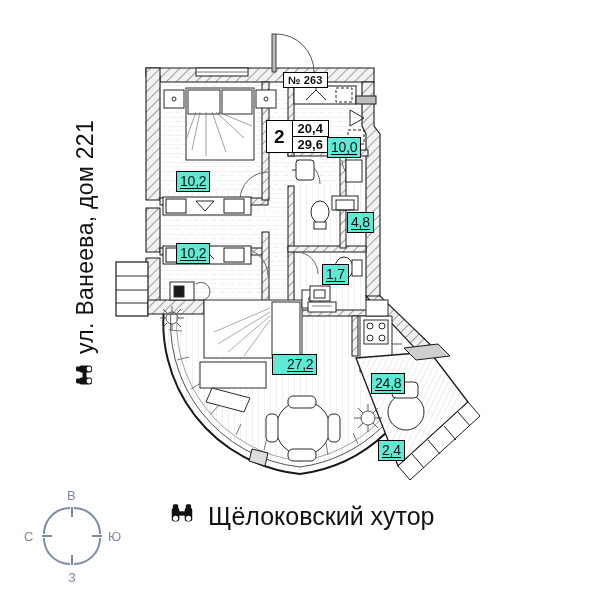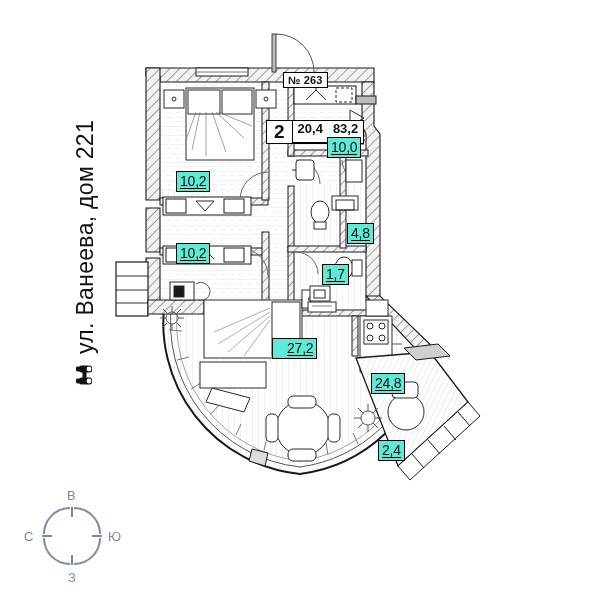--- a/index.html
+++ b/index.html
@@ -26,21 +26,21 @@
             background:#5eead4;border:1.1px solid #000;padding:2px 3px;
             font-family:"Liberation Sans",sans-serif;letter-spacing:-0.2px;}
   .areachip span{border-bottom:1.3px solid #000;display:inline-block;line-height:13px;}
 
   .flatno{position:absolute;background:#fff;border:1.3px solid #000;
           font-size:11px;font-weight:bold;padding:1px 4px;white-space:nowrap;letter-spacing:.2px;}
 
   .badge{position:absolute;background:#fff;border:1.4px solid #000;display:flex;align-items:stretch;}
   .badge .rooms{display:flex;align-items:center;justify-content:center;
                 font-size:19px;font-weight:bold;padding:0 7px;}
-  .badge .areas{border-left:1.4px solid #000;display:flex;flex-direction:row;}
+  .badge .areas{border-left:1.4px solid #000;display:flex;flex-direction:column;}
   .badge .areas div{font-size:13px;font-weight:bold;padding:0px 5px;text-align:center;line-height:15px;}
   .badge .areas div:first-child{border-bottom:1.4px solid #000;}
 </style>
 </head>
 <body>
 
 <div id="stage">
 
   <svg id="plan" viewBox="0 0 600 600">
     <defs>
@@ -290,40 +290,40 @@
       <line x1="196" y1="72" x2="248" y2="72" stroke="#777"></line>
     </g>
   </svg>
 
   <div class="flatno" style="left:283px;top:72px;">№ 263</div>
 
   <div class="badge" style="left:266px;top:120px;">
     <div class="rooms">2</div>
     <div class="areas">
       <div>20,4</div>
-      <div>83,2</div>
+      <div>29,6</div>
     </div>
   </div>
 
   <div class="areachip" style="left:176px;top:171px;">
     <span>10,2</span>
   </div>
   <div class="areachip" style="left:176px;top:243px;">
     <span>10,2</span>
   </div>
   <div class="areachip" style="left:327px;top:137px;">
     <span>10,0</span>
   </div>
-  <div class="areachip" style="left:347px;top:223px;">
+  <div class="areachip" style="left:347px;top:212px;">
     <span>4,8</span>
   </div>
   <div class="areachip" style="left:322px;top:264px;">
     <span>1,7</span>
   </div>
-  <div class="areachip" style="left:272px;top:338px;padding-left:14px;">
+  <div class="areachip" style="left:272px;top:354px;padding-left:14px;">
     <span>27,2</span>
   </div>
   <div class="areachip" style="left:371px;top:373px;text-decoration:underline;">
     <span>24,8</span>
   </div>
   <div class="areachip" style="left:378px;top:440px;">
     <span>2,4</span>
   </div>
 
   <div class="street-wrap">
@@ -336,20 +336,36 @@
           <rect x="10" y="10.5" width="6" height="4"></rect>
           <rect x="4.5" y="4" width="5" height="4" rx="1.4"></rect>
           <rect x="16.5" y="4" width="5" height="4" rx="1.4"></rect>
           <circle cx="7" cy="17" r="2.4" fill="#fff"></circle>
           <circle cx="19" cy="17" r="2.4" fill="#fff"></circle>
         </g>
       </svg>
     </div>
   </div>
 
+  <div class="caption">
+    <span>
+      <svg width="28" height="28" viewBox="0 0 26 26">
+        <g fill="#111">
+          <rect x="3.5" y="7" width="7" height="13" rx="2.5"></rect>
+          <rect x="15.5" y="7" width="7" height="13" rx="2.5"></rect>
+          <rect x="10" y="10.5" width="6" height="4"></rect>
+          <rect x="4.5" y="4" width="5" height="4" rx="1.4"></rect>
+          <rect x="16.5" y="4" width="5" height="4" rx="1.4"></rect>
+          <circle cx="7" cy="17" r="2.4" fill="#fff"></circle>
+          <circle cx="19" cy="17" r="2.4" fill="#fff"></circle>
+        </g>
+      </svg>
+    </span>
+    <span class="caption-text">Щёлоковский хутор</span>
+  </div>
 
   <div class="compass">
     <svg width="104" height="98" viewBox="0 0 104 98">
       <g stroke="#7b8ba3" stroke-width="2" fill="none">
         <path d="M52,21 A26,26 0 0 1 78,47"></path>
         <path d="M78,51 A26,26 0 0 1 52,77"></path>
         <path d="M48,77 A26,26 0 0 1 22,51"></path>
         <path d="M22,47 A26,26 0 0 1 48,21"></path>
         <line x1="50" y1="20" x2="50" y2="30"></line>
         <line x1="50" y1="68" x2="50" y2="78"></line>

